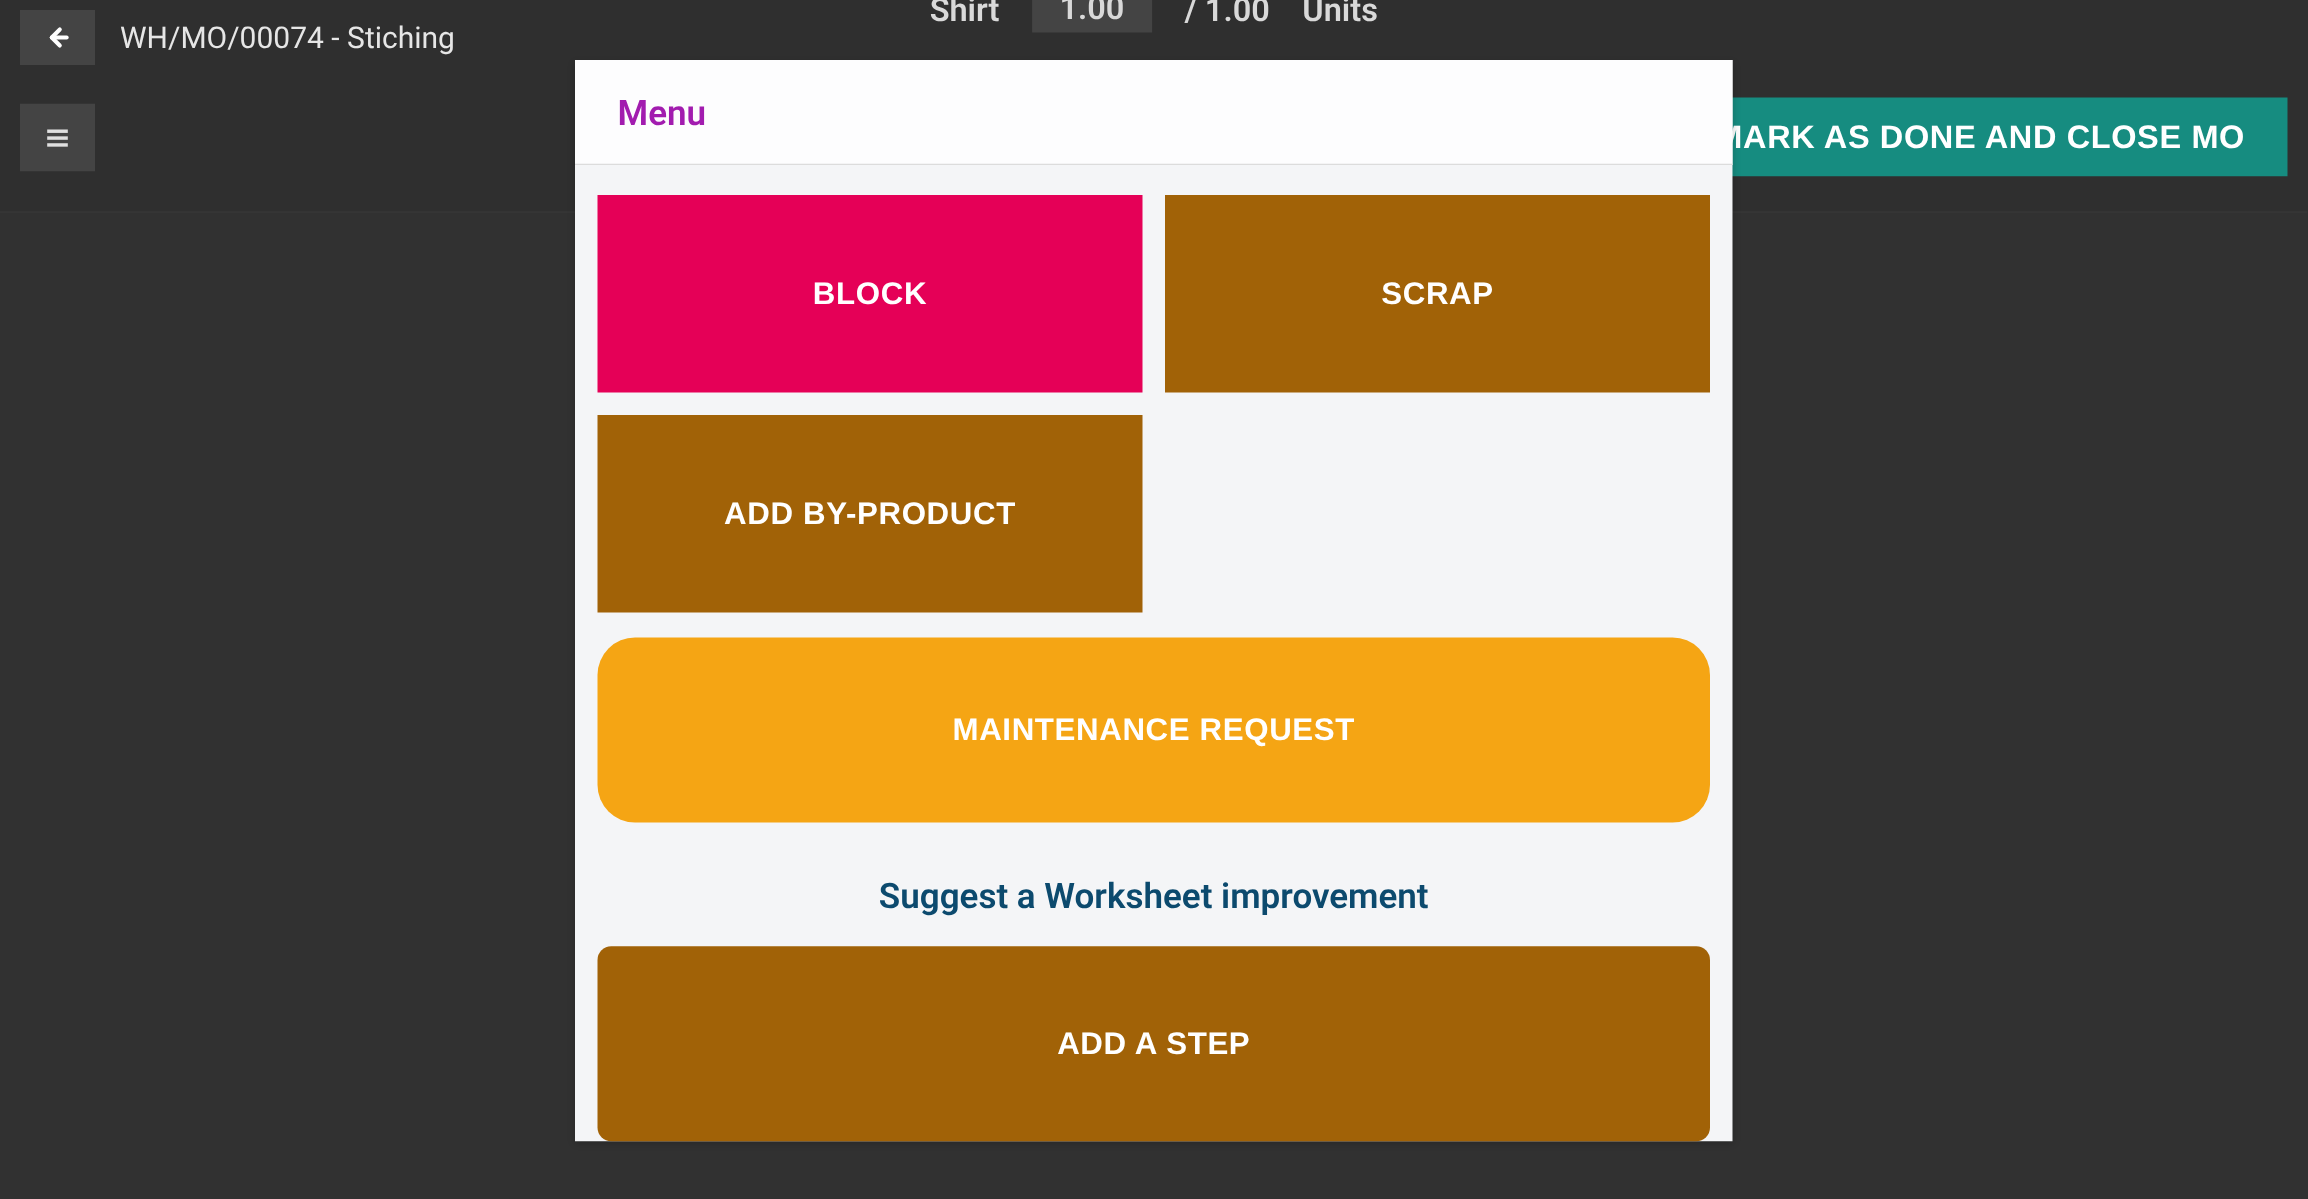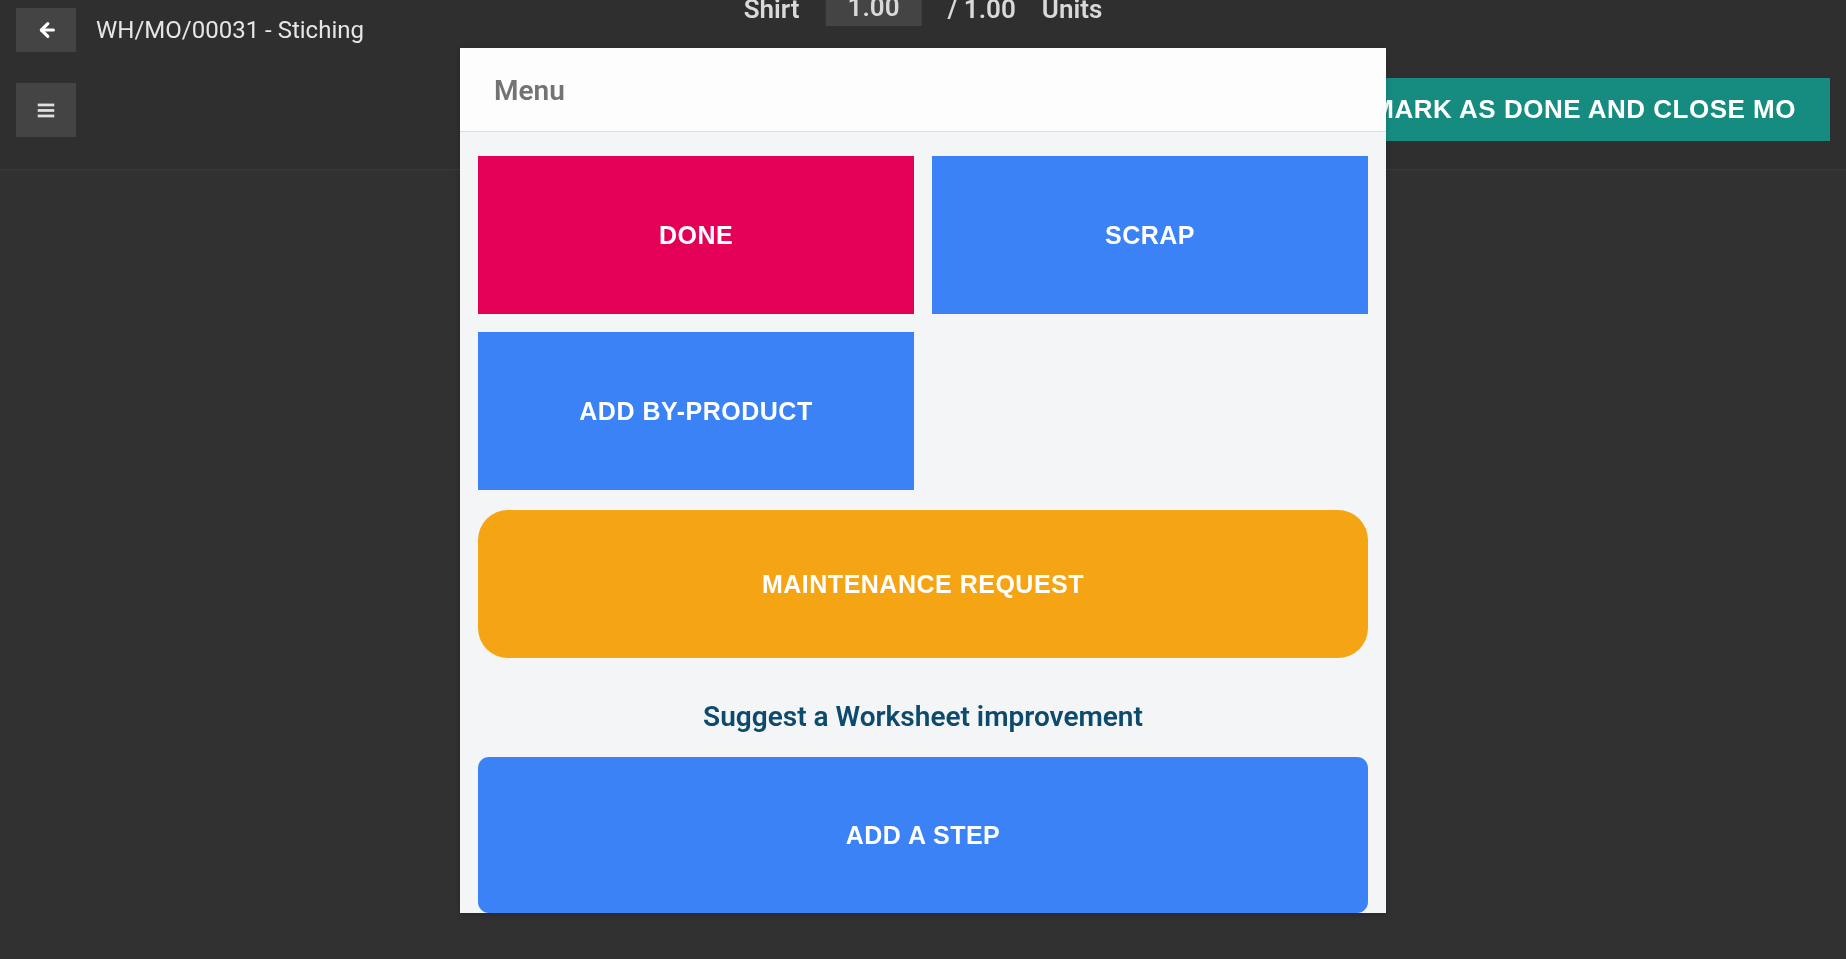--- a/index.html
+++ b/index.html
@@ -127,21 +127,21 @@
       pointer-events: auto;
       box-shadow: 0 2px 6px rgba(0,0,0,0.2);
       display: flex;
       flex-direction: column;
     }
     .modal-header {
       background: #fdfdfe;
       padding: 26px 34px 24px;
       font-size: 28px;
       font-weight: 600;
-      color: #737373;
+      color: #a21caf;
       border-bottom: 1px solid #dcdcdc;
     }
     .modal-body {
       padding: 24px 18px 0;
       display: flex;
       flex-direction: column;
       gap: 20px;
     }
     .button-grid {
       display: grid;
@@ -154,21 +154,21 @@
       font-size: 25px;
       font-weight: 700;
       letter-spacing: 0.5px;
       height: 158px;
       cursor: pointer;
       display: flex;
       align-items: center;
       justify-content: center;
     }
     .teal {
-      background: #3b82f6;
+      background: #a16207;
     }
     .pink {
       background: #e50057;
     }
     .orange {
       background: #f5a514;
       border-radius: 30px;
     }
     .highlight {
       outline: 2px solid #e50000;
@@ -202,21 +202,21 @@
 </head>
 <body>
 
 <div class="top-bar">
   <button class="back-button">
     <svg width="22" height="22" viewBox="0 0 24 24" fill="none" stroke="white" stroke-width="3.5" stroke-linecap="round" stroke-linejoin="round">
       <polyline points="14 5 7 12 14 19"></polyline>
       <line x1="7" y1="12" x2="20" y2="12"></line>
     </svg>
   </button>
-  <div class="page-title">WH/MO/00031 - Stiching</div>
+  <div class="page-title">WH/MO/00074 - Stiching</div>
 
   <div class="product-row">
     <span class="product-name">Shirt</span>
     <span class="qty-badge">1.00</span>
     <span class="product-total">/ 1.00</span>
     <span class="product-total">Units</span>
   </div>
 </div>
 
 <div class="second-bar">
@@ -229,21 +229,21 @@
   </button>
   <button class="mark-done-button">MARK AS DONE AND CLOSE MO</button>
 </div>
 <div class="bottom-divider"></div>
 
 <div class="modal-overlay">
   <div class="modal">
     <div class="modal-header">Menu</div>
     <div class="modal-body">
       <div class="button-grid">
-        <button class="menu-button pink">DONE</button>
+        <button class="menu-button pink">BLOCK</button>
         <button class="menu-button teal">SCRAP</button>
         <button class="menu-button teal">ADD BY-PRODUCT</button>
       </div>
       <button class="wide-button orange">MAINTENANCE REQUEST</button>
       <div class="section-heading">Suggest a Worksheet improvement</div>
       <button class="wide-button teal last-button">ADD A STEP</button>
     </div>
   </div>
 </div>
 

